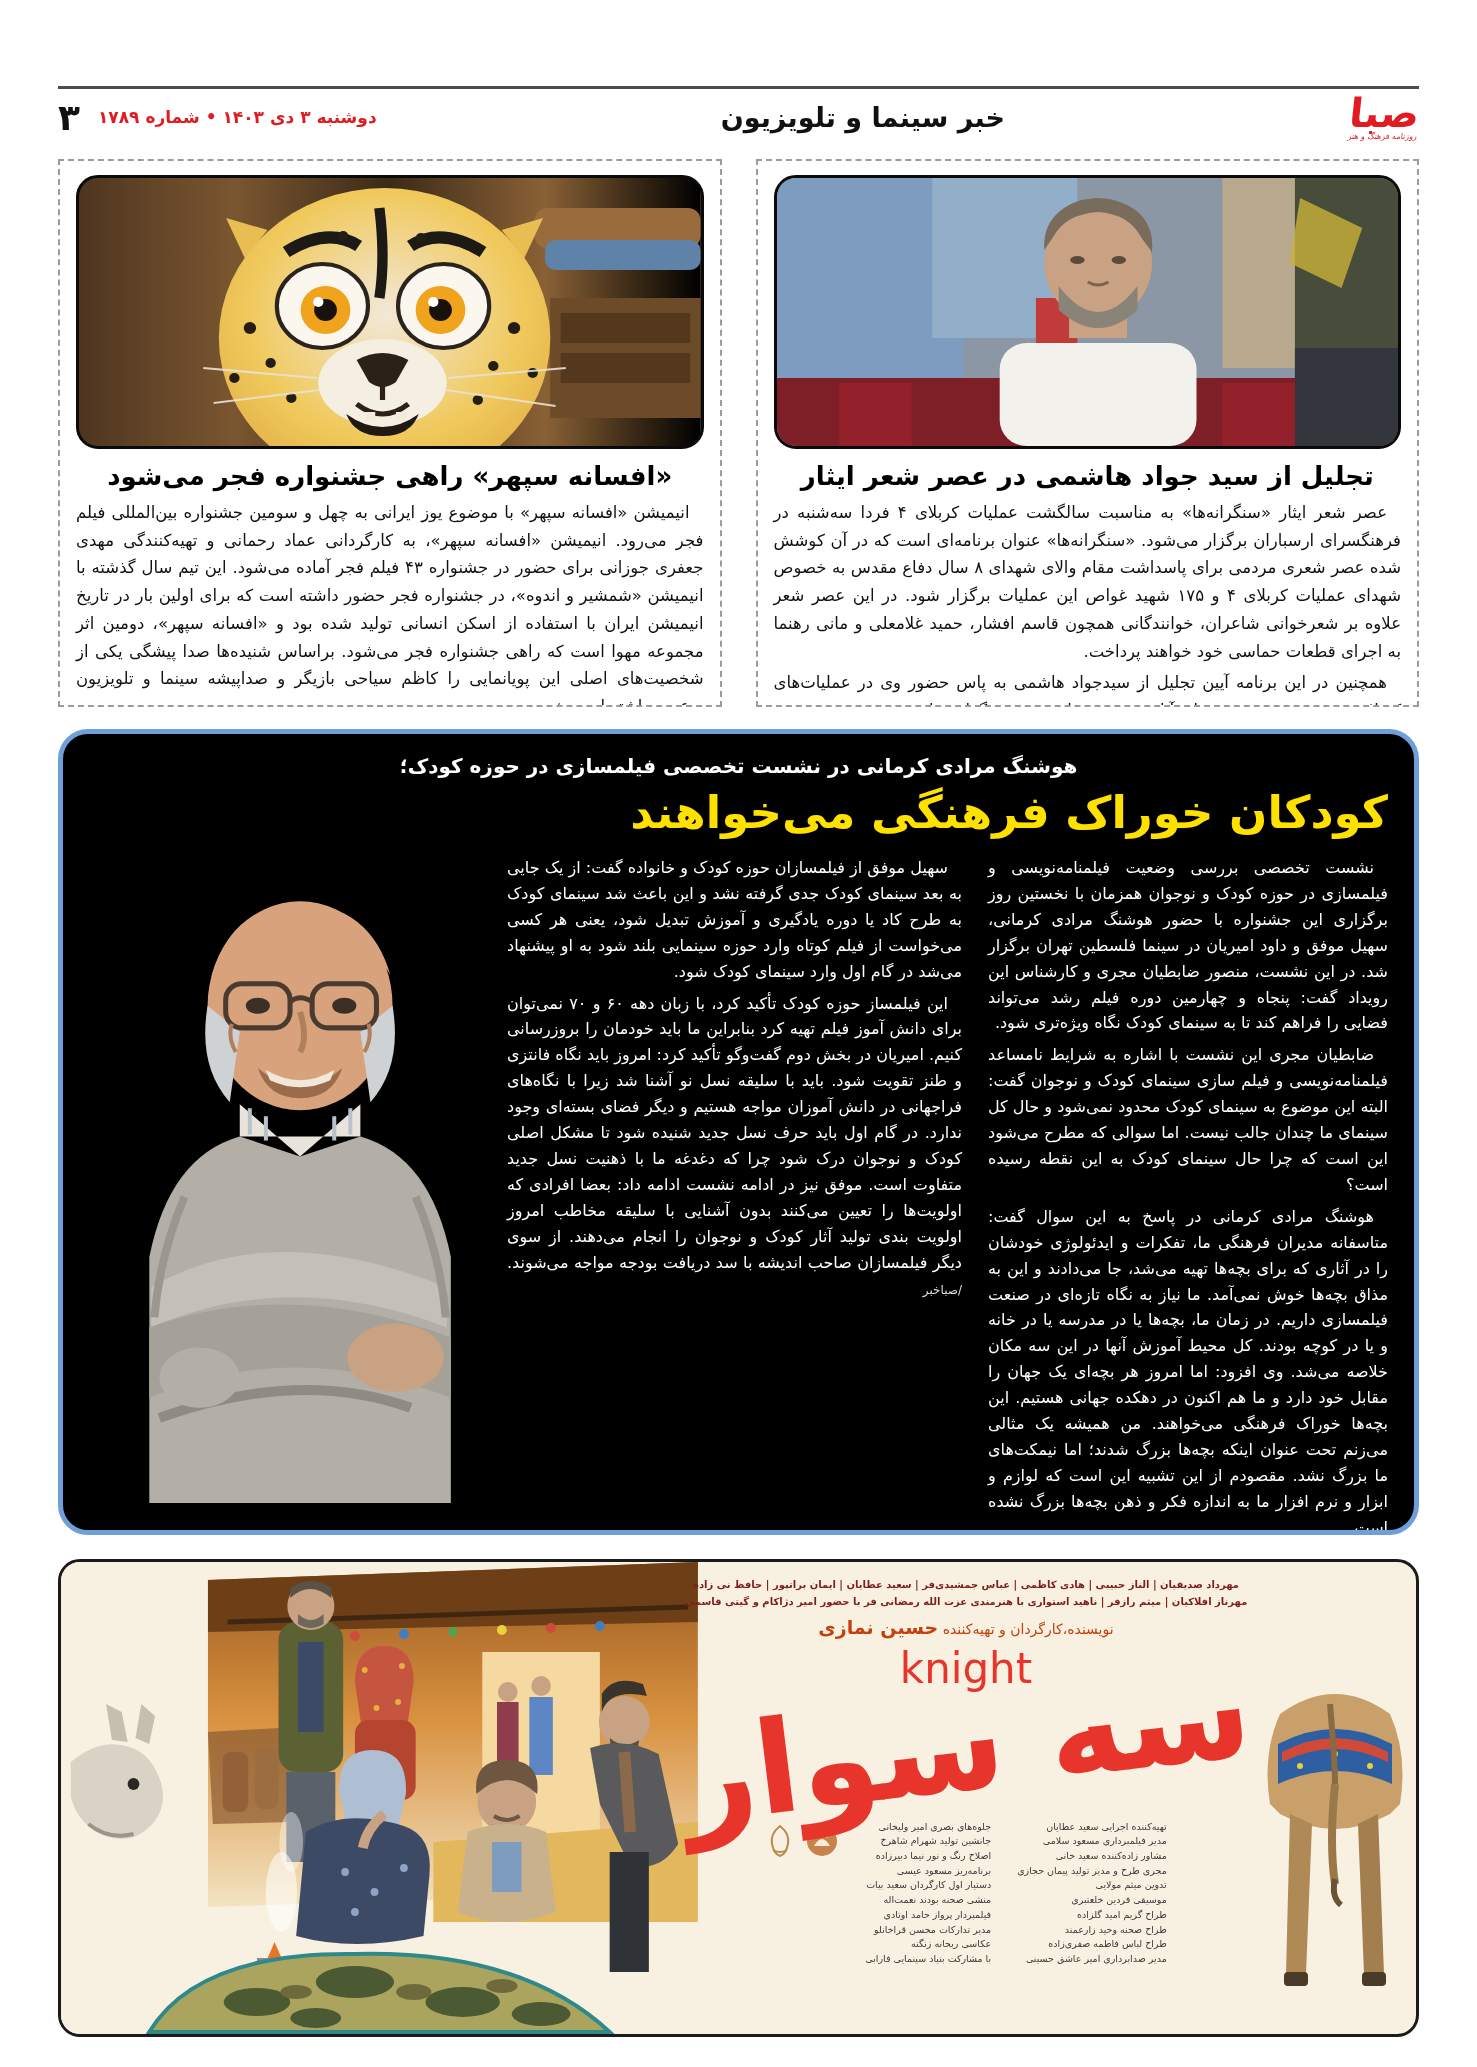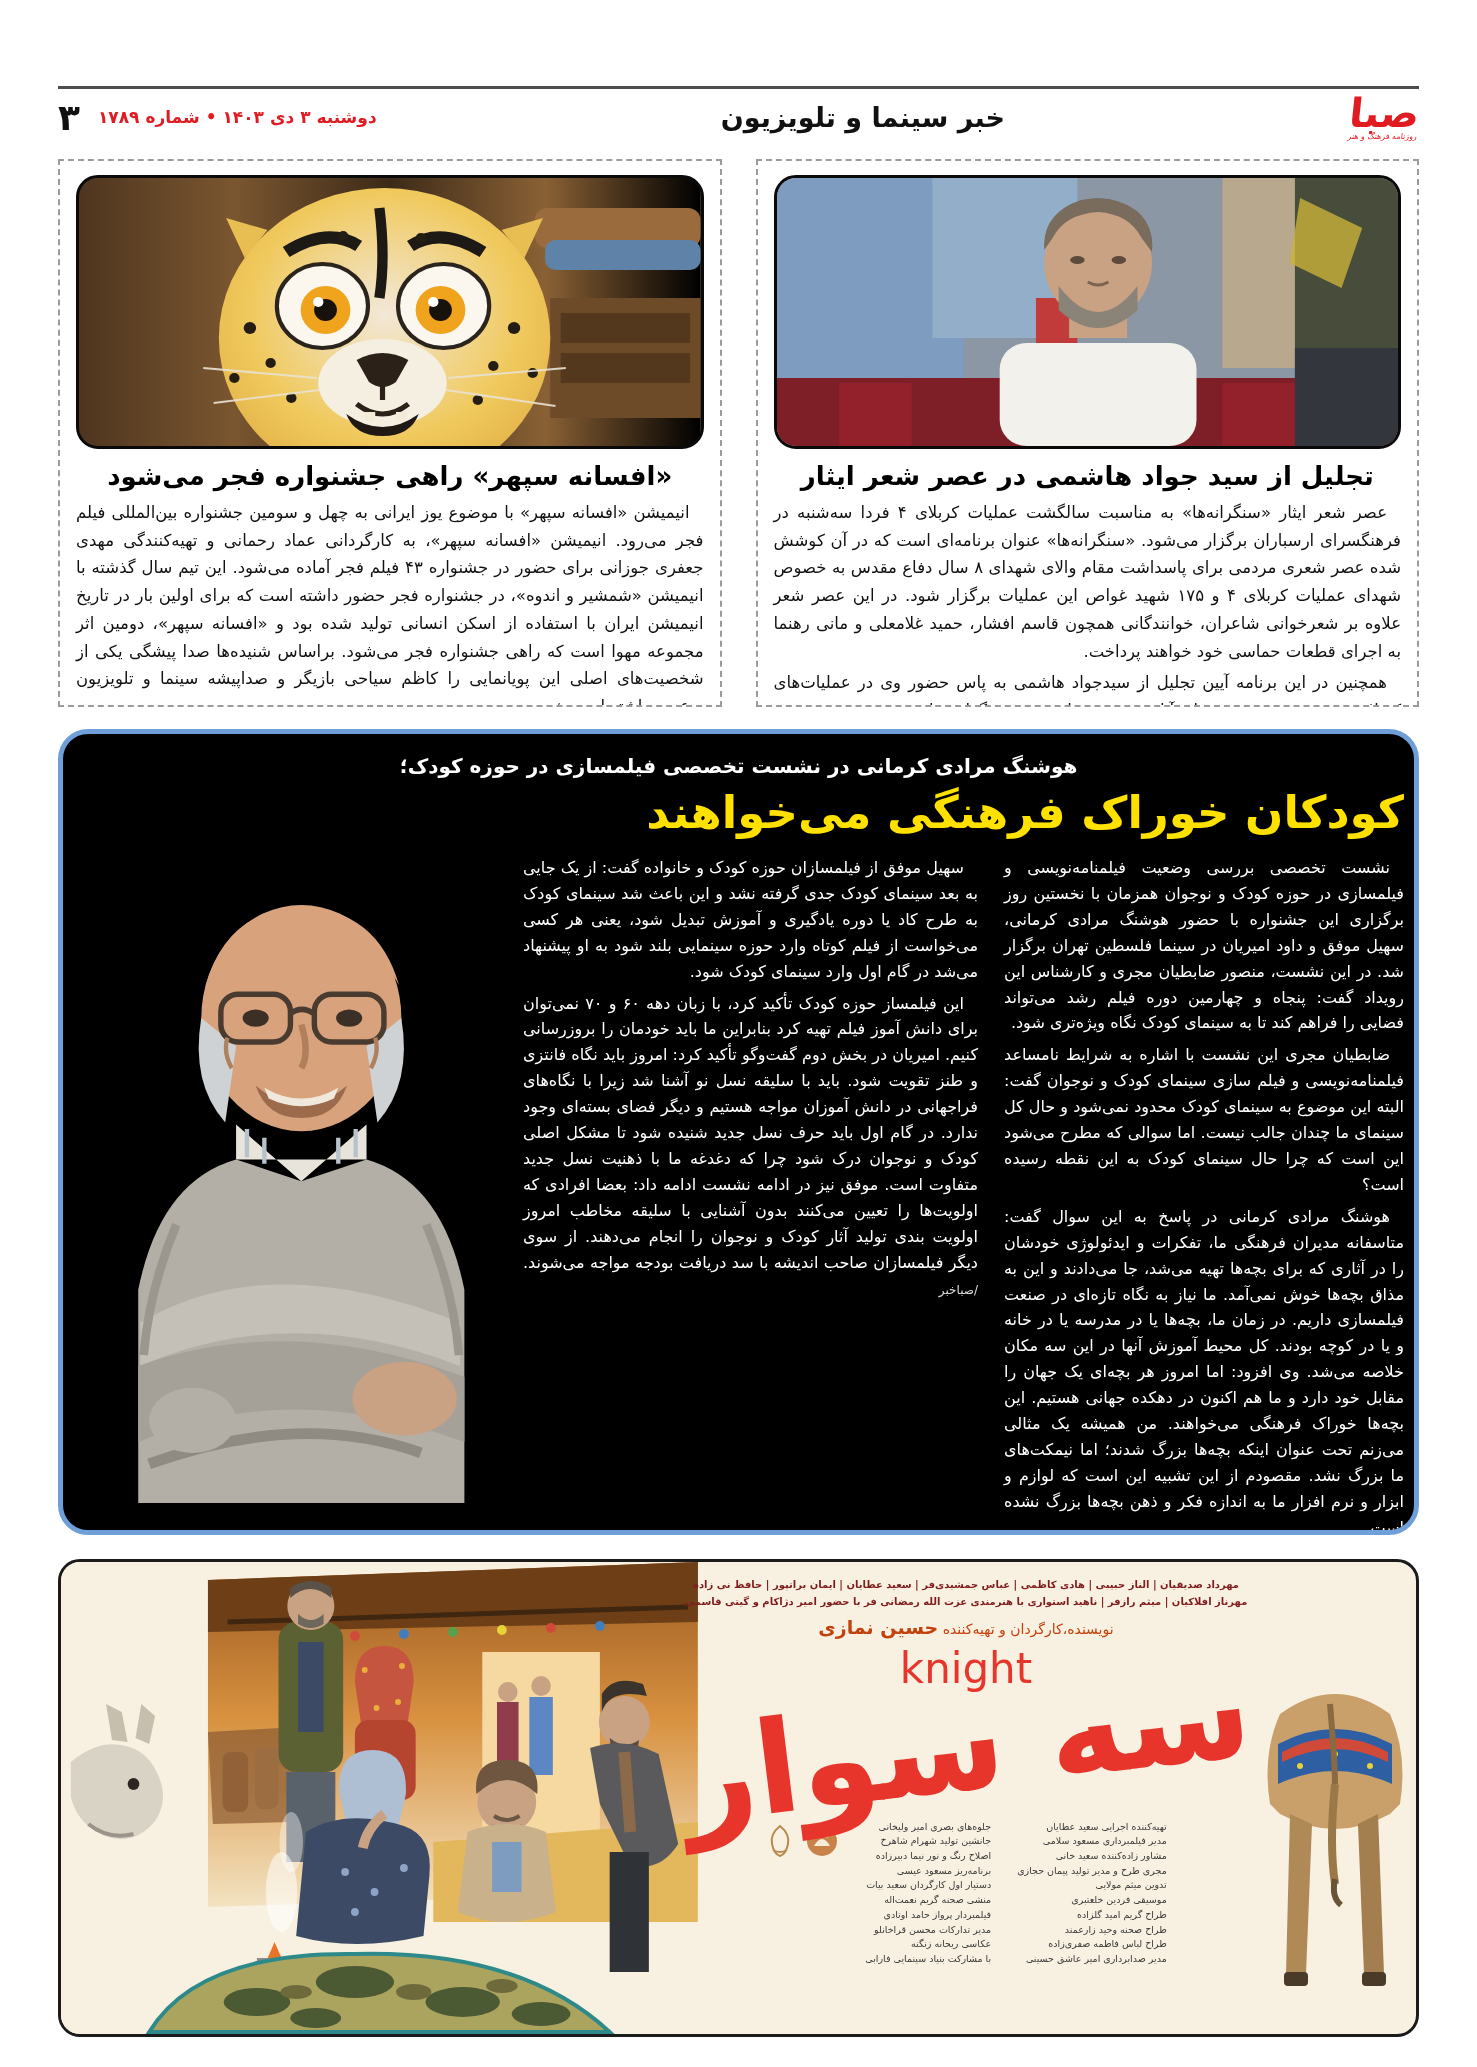--- a/index.html
+++ b/index.html
@@ -23,21 +23,21 @@
   .top-article{flex:1 1 0;border:2px dashed #9b9b9b;padding:14px 16px 10px;height:548px;box-sizing:border-box;overflow:hidden;}
   .photo-frame{height:268px;border-radius:22px;overflow:hidden;background:#111;border:3px solid #0a0a0a;}
   .photo-frame svg{display:block;width:100%;height:100%;}
   .art-title{text-align:center;font-weight:bold;font-size:26px;margin:12px 0 8px;color:#000;}
   .art-body{font-size:16.5px;line-height:1.68;text-align:justify;color:#111;margin:0;}
   .art-body p{margin:0 0 4px;text-indent:14px;}
   .src{font-size:12px;color:#222;}
   
   .main-box{
     margin-top:22px;background:#000;border:5px solid #6f9fd8;border-radius:30px;
-    padding:16px 10px 18px;color:#fff;height:806px;box-sizing:border-box;overflow:hidden;
+    padding:16px 26px 18px;color:#fff;height:806px;box-sizing:border-box;overflow:hidden;
   }
   .kicker{text-align:center;font-weight:bold;font-size:20px;margin:4px 0 8px;color:#fff;}
   .headline{text-align:right;font-weight:bold;font-size:45px;color:#ffe100;margin:0 0 16px;}
   .cols{display:grid;grid-template-columns:400px 455px 1fr;gap:26px;}
   .col p{font-size:16px;line-height:1.62;text-align:justify;margin:0 0 6px;text-indent:14px;}
   .portrait{width:100%;height:648px;}
   .portrait svg{width:100%;height:100%;display:block;}
   
   .poster{
     margin-top:24px;position:relative;height:478px;background:#f8f1e2;
@@ -383,21 +383,21 @@
           <div>طراح صحنه وحید زارعمند</div>
           <div>طراح لباس فاطمه صفری‌زاده</div>
           <div>مدیر صدابرداری امیر عاشق حسینی</div>
         </div>
         <div class="credit-col">
           <div>جلوه‌های بصری امیر ولیخانی</div>
           <div>جانشین تولید شهرام شاهرخ</div>
           <div>اصلاح رنگ و نور نیما دبیرزاده</div>
           <div>برنامه‌ریز مسعود عیسی</div>
           <div>دستیار اول کارگردان سعید بیات</div>
-          <div>منشی صحنه گریم نعمت‌اله</div>
+          <div>منشی صحنه بودند نعمت‌اله</div>
           <div>فیلمبردار پرواز حامد اوتادی</div>
           <div>مدیر تدارکات محسن قراخانلو</div>
           <div>عکاسی ریحانه زنگنه</div>
           <div>با مشارکت بنیاد سینمایی فارابی</div>
         </div>
         <div class="poster-logos">
           <svg width="34" height="34" viewBox="0 0 34 34">
             <circle cx="17" cy="17" r="15" fill="#c8824a"></circle>
             <path d="M9 22 q8 -14 16 0 z" fill="#f6ecd8"></path>
             <g fill="#f6ecd8">

